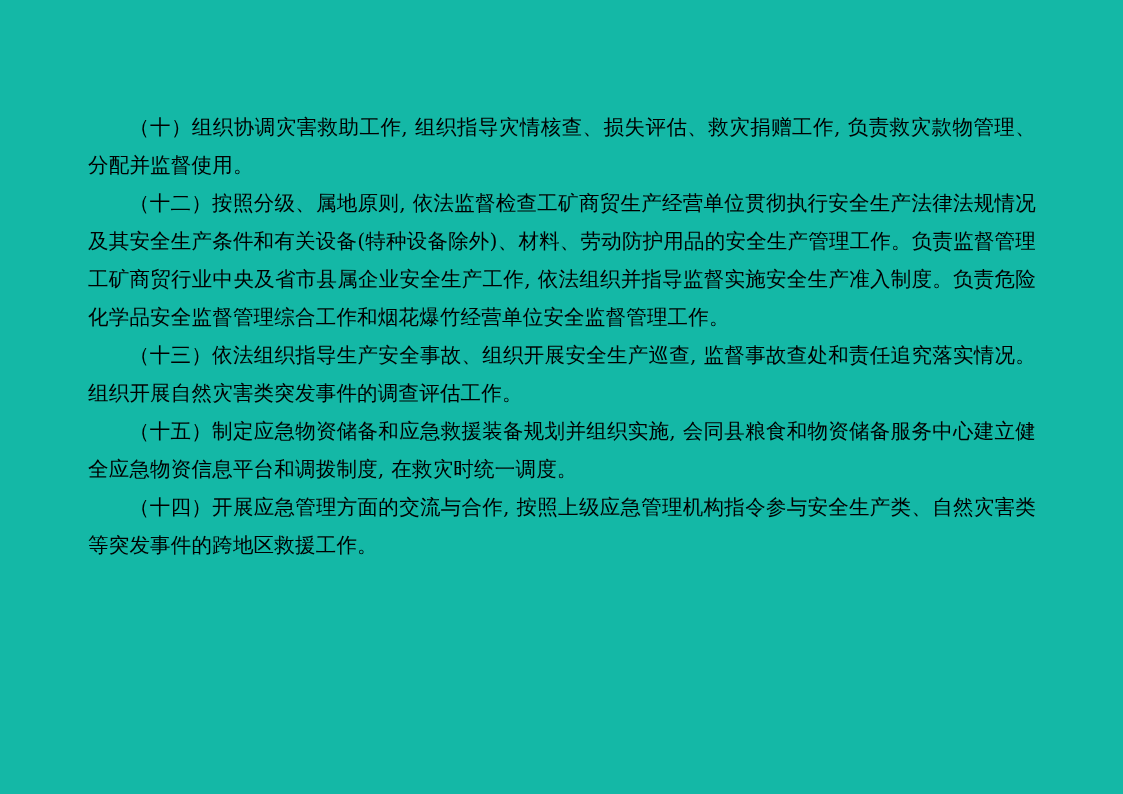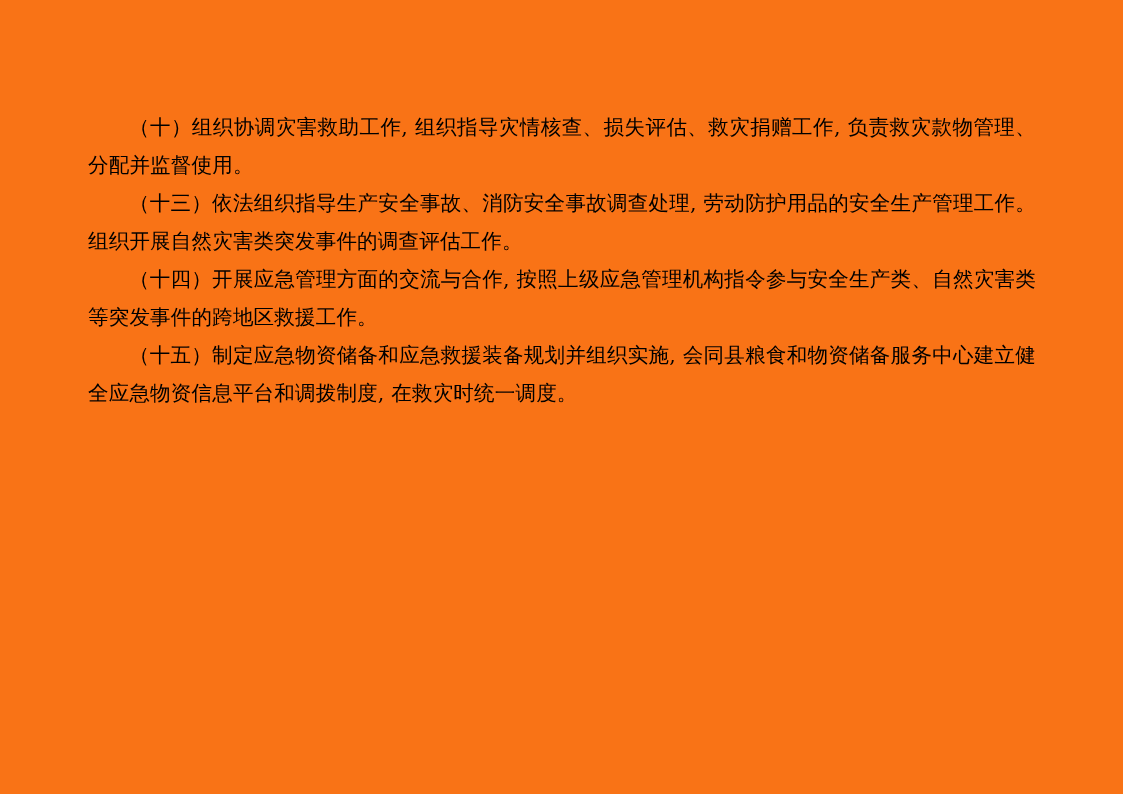--- a/index.html
+++ b/index.html
@@ -3,21 +3,21 @@
 <meta charset="utf-8">
 <style>
   html, body {
     margin: 0;
     padding: 0;
     background: #ffffff;
   }
   .page {
     width: 1123px;
     height: 794px;
-    background: #f97316;
+    background: #14b8a6;
     position: relative;
     overflow: hidden;
     box-sizing: border-box;
   }
   .doc-body {
     position: absolute;
     left: 88px;
     top: 108px;
     width: 948px;
   }
@@ -33,17 +33,18 @@
     letter-spacing: 0.2px;
     white-space: normal;
   }
 </style>
 </head>
 <body>
 
 <div class="page">
   <div class="doc-body">
     <p class="para">（十）组织协调灾害救助工作, 组织指导灾情核查、损失评估、救灾捐赠工作, 负责救灾款物管理、分配并监督使用。</p>
-    <p class="para">（十三）依法组织指导生产安全事故、消防安全事故调查处理, 劳动防护用品的安全生产管理工作。组织开展自然灾害类突发事件的调查评估工作。</p>
+    <p class="para">（十二）按照分级、属地原则, 依法监督检查工矿商贸生产经营单位贯彻执行安全生产法律法规情况及其安全生产条件和有关设备(特种设备除外)、材料、劳动防护用品的安全生产管理工作。负责监督管理工矿商贸行业中央及省市县属企业安全生产工作, 依法组织并指导监督实施安全生产准入制度。负责危险化学品安全监督管理综合工作和烟花爆竹经营单位安全监督管理工作。</p>
+    <p class="para">（十三）依法组织指导生产安全事故、组织开展安全生产巡查, 监督事故查处和责任追究落实情况。组织开展自然灾害类突发事件的调查评估工作。</p>
+    <p class="para">（十五）制定应急物资储备和应急救援装备规划并组织实施, 会同县粮食和物资储备服务中心建立健全应急物资信息平台和调拨制度, 在救灾时统一调度。</p>
     <p class="para">（十四）开展应急管理方面的交流与合作, 按照上级应急管理机构指令参与安全生产类、自然灾害类等突发事件的跨地区救援工作。</p>
-    <p class="para">（十五）制定应急物资储备和应急救援装备规划并组织实施, 会同县粮食和物资储备服务中心建立健全应急物资信息平台和调拨制度, 在救灾时统一调度。</p>
   </div>
 </div>
 
 </body></html>

